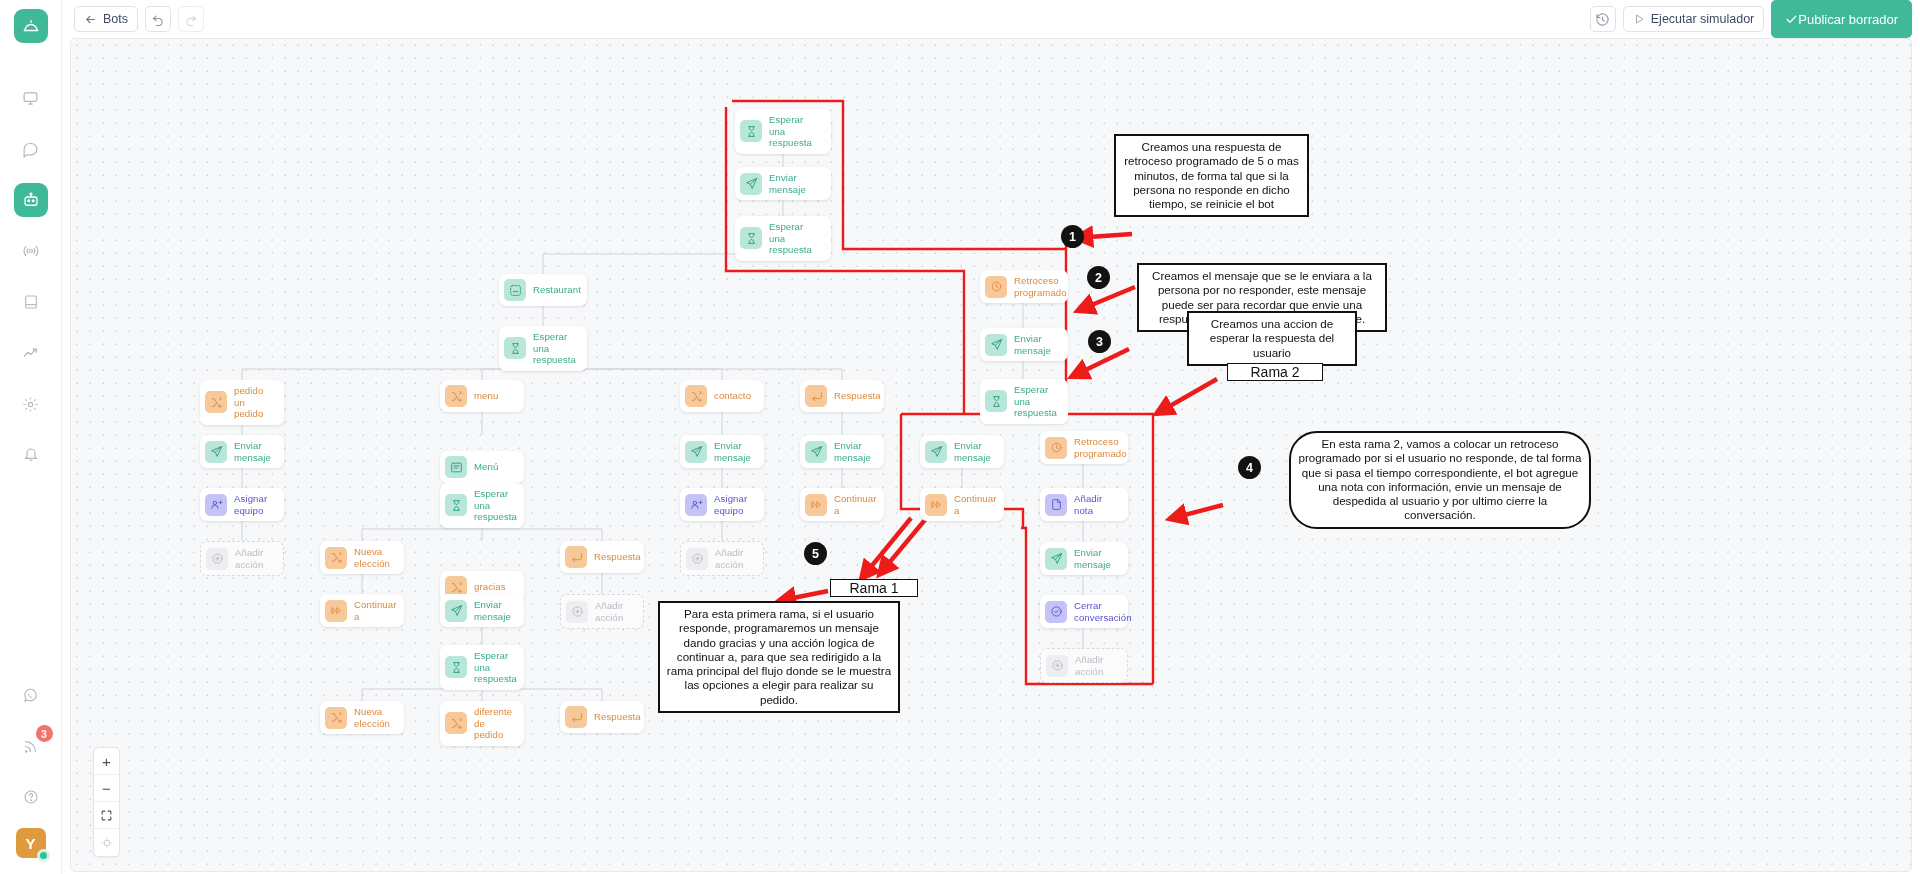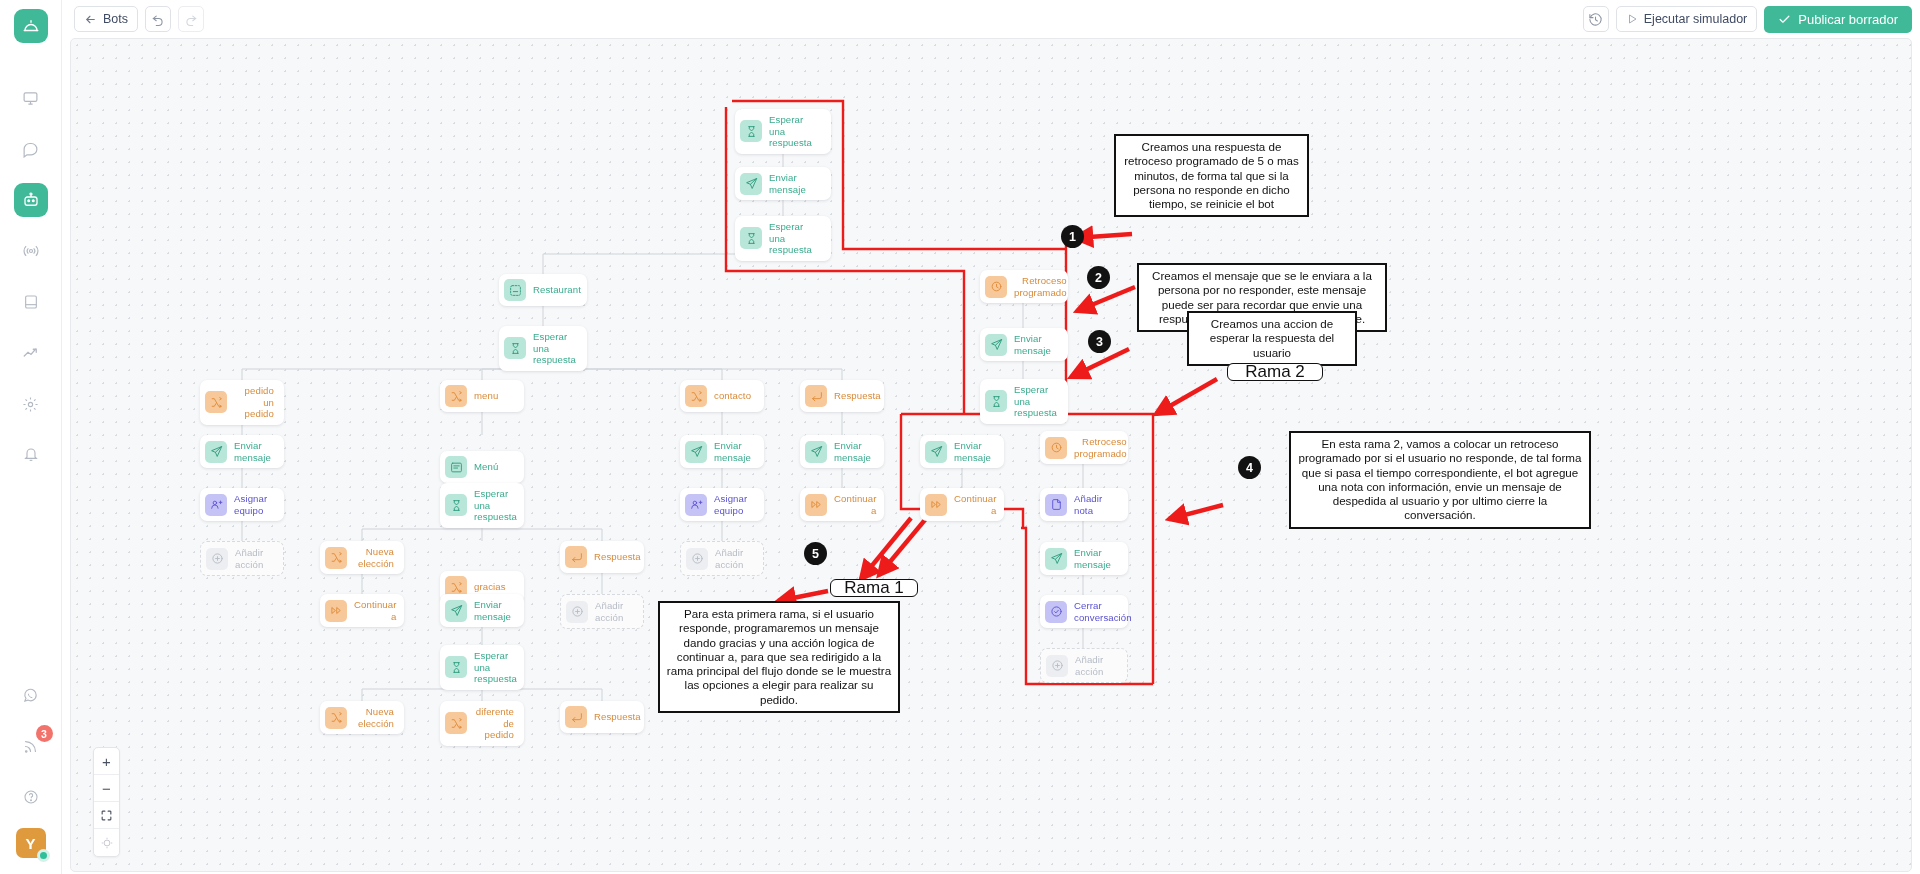--- a/index.html
+++ b/index.html
@@ -67,22 +67,22 @@
   .hbtn.sq { width: 26px; padding: 0; }
   .hbtn.dim { color: #cfd4db; border-color: #ecedf0; }
   .hdr-left { display: flex; align-items: center; gap: 7px; }
   .hdr-title {
     position: absolute; left: 0; right: 0; text-align: center;
     font-size: 14.5px; font-weight: 700; color: #313d5f;
     pointer-events: none;
   }
   .hdr-right { margin-left: auto; display: flex; align-items: center; gap: 7px; z-index: 2; }
   .btn-primary {
-    height: 27px; border-radius: 5px; background: #3fb998; color: #fff;
-    display: flex; align-items: center; gap: 7px; padding: 0 14px;
+    height: 38px; border-radius: 5px; background: #3fb998; color: #fff;
+    display: flex; align-items: center; gap: 0; padding: 0 14px;
     font-size: 13px; font-weight: 500; cursor: pointer; border: none;
   }
 
   
   .canvas {
     position: absolute; left: 8px; right: 8px; top: 38px; bottom: 2px;
     background: #f7f8f9; border: 1px solid #e7e9ec; border-radius: 5px;
     overflow: hidden;
     background-image: radial-gradient(#d8dbe0 1px, transparent 1px);
     background-size: 13px 13px;
@@ -99,36 +99,36 @@
   }
   .node .ic {
     width: 22px; height: 22px; border-radius: 5px; flex: 0 0 22px;
     display: flex; align-items: center; justify-content: center;
     margin-right: 7px;
   }
   .node .lb { font-size: 9.6px; line-height: 11.5px; letter-spacing: .1px; }
   .ic.teal { background: #b8e6d8; color: #2d9b7d; }
   .lb.teal { color: #3aab8e; }
   .ic.orange { background: #f7c89a; color: #e08a35; }
-  .lb.orange { color: #d98a39; text-align: right; }
+  .lb.orange { color: #d98a39; }
   .ic.purple { background: #c5c3f5; color: #5c54d6; }
   .lb.purple { color: #5a52cf; }
   .node.ghost {
     background: #fbfbfc; border: 1px dashed #d7dade; box-shadow: none;
   }
   .node.ghost .ic { background: #eceef1; color: #b6bcc5; }
   .node.ghost .lb { color: #b6bcc5; }
 
   
   .note {
     position: absolute; background: #ffffff; border: 2px solid #111;
     color: #111; font-size: 11.6px; line-height: 14.3px;
     text-align: center; padding: 4px 6px;
   }
-  .note.tag { padding: 1px 8px; font-size: 17px; border-width: 1.6px; border-radius: 6px; }
+  .note.tag { padding: 1px 8px; font-size: 14px; border-width: 1.6px; }
   .numcircle {
     position: absolute; width: 23px; height: 23px; border-radius: 50%;
     background: #121212; color: #fff; font-size: 12.5px; font-weight: 600;
     display: flex; align-items: center; justify-content: center;
   }
 
   
   .zoomctl {
     position: absolute; left: 22px; bottom: 14px; width: 27px;
     background: #fff; border: 1px solid #e3e5e9; border-radius: 5px;
@@ -702,21 +702,21 @@
               </svg>
             </span>
             <span class="lb">Añadir acción</span>
           </div>
         </div>
 
       <div class="layer" id="overlays">
           <div class="note" style="left: 1043px; top: 95px; width: 195px;">Creamos una respuesta de retroceso programado de 5 o mas minutos, de forma tal que si la persona no responde en dicho tiempo, se reinicie el bot</div>
           <div class="note" style="left: 1066px; top: 196px; width: 250px; margin-top: 28px;">Creamos el mensaje que se le enviara a la persona por no responder, este mensaje puede ser para recordar que envie una respuesta y debe tener un tiempo limite.</div>
           <div class="note" style="left: 1116px; top: 272px; width: 170px;">Creamos una accion de esperar la respuesta del usuario</div>
-          <div class="note" style="left: 1218px; top: 392px; width: 302px;">En esta rama 2, vamos a colocar un retroceso programado por si el usuario no responde, de tal forma que si pasa el tiempo correspondiente, el bot agregue una nota con información, envie un mensaje de despedida al usuario y por ultimo cierre la conversación.</div>
+          <div class="note" style="left: 1218px; top: 392px; width: 302px; border-radius: 28px;">En esta rama 2, vamos a colocar un retroceso programado por si el usuario no responde, de tal forma que si pasa el tiempo correspondiente, el bot agregue una nota con información, envie un mensaje de despedida al usuario y por ultimo cierre la conversación.</div>
           <div class="note" style="left: 587px; top: 562px; width: 242px;">Para esta primera rama, si el usuario responde, programaremos un mensaje dando gracias y una acción logica de continuar a, para que sea redirigido a la rama principal del flujo donde se le muestra las opciones a elegir para realizar su pedido.</div>
           <div class="note tag" style="left: 1156px; top: 324px; width: 96px;">Rama 2</div>
           <div class="note tag" style="left: 759px; top: 540px; width: 88px;">Rama 1</div>
           <div class="numcircle" style="left: 990px; top: 186px;">1</div>
           <div class="numcircle" style="left: 1016px; top: 227px;">2</div>
           <div class="numcircle" style="left: 1017px; top: 291px;">3</div>
           <div class="numcircle" style="left: 1167px; top: 417px;">4</div>
           <div class="numcircle" style="left: 733px; top: 503px;">5</div>
         </div>
 

